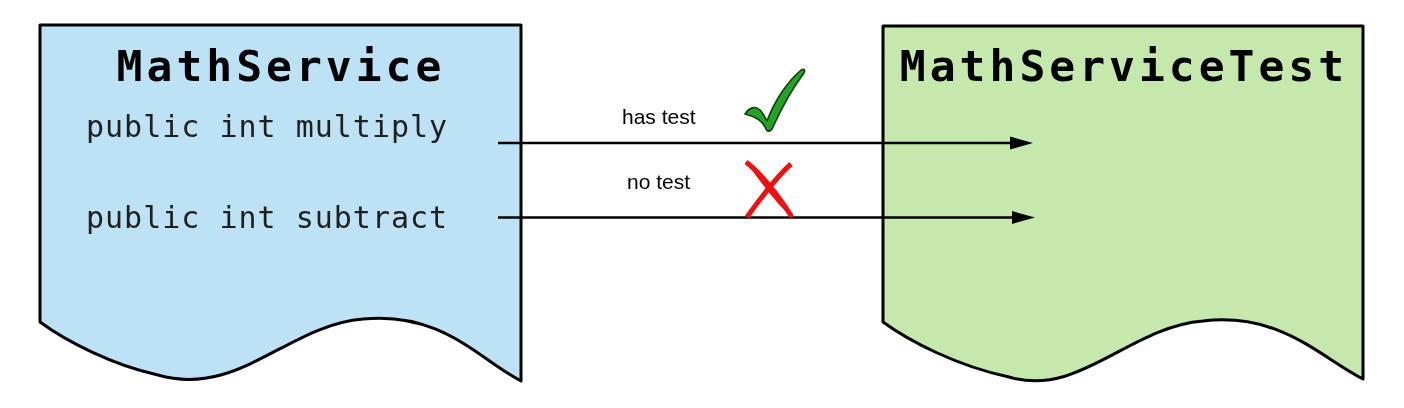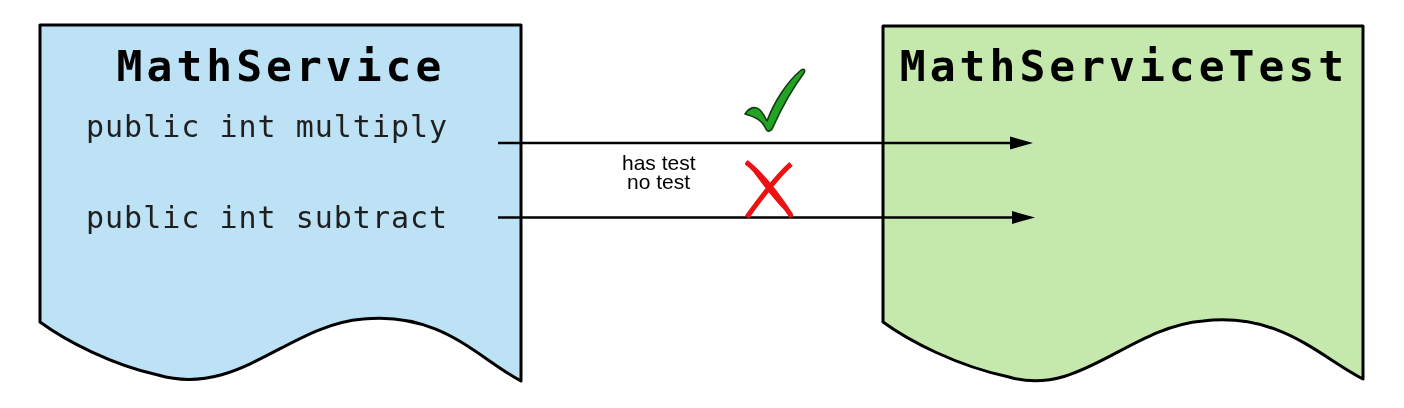--- a/index.html
+++ b/index.html
@@ -71,21 +71,21 @@
 
   <div class="doc-title" style="left:38px;top:41px;width:486px;">MathService</div>
 
   <div class="doc-line" style="left:86px;top:112px;">public int multiply</div>
 
   <div class="doc-line" style="left:86px;top:203px;text-align:right;">public int subtract</div>
 
   <div class="doc-title" style="left:881px;top:41px;width:486px;">MathServiceTest</div>
 
 
-  <div class="arrow-label" style="left:622px;top:106px;margin-top:46px;">has test</div>
+  <div class="arrow-label" style="left:622px;top:106px;">has test</div>
 
   <div class="arrow-label" style="left:627px;top:171px;">no test</div>
 
   <svg class="abs" style="left:740px;top:67px;" width="68" height="67" viewBox="0 0 68 67">
     <path d="M5 47
              C 9 41, 15 38, 20 43
              C 23 46, 25 50, 27 54
              C 34 35, 47 15, 60 4
              C 63 1, 66 2, 64 6
              C 52 22, 42 40, 33 60

